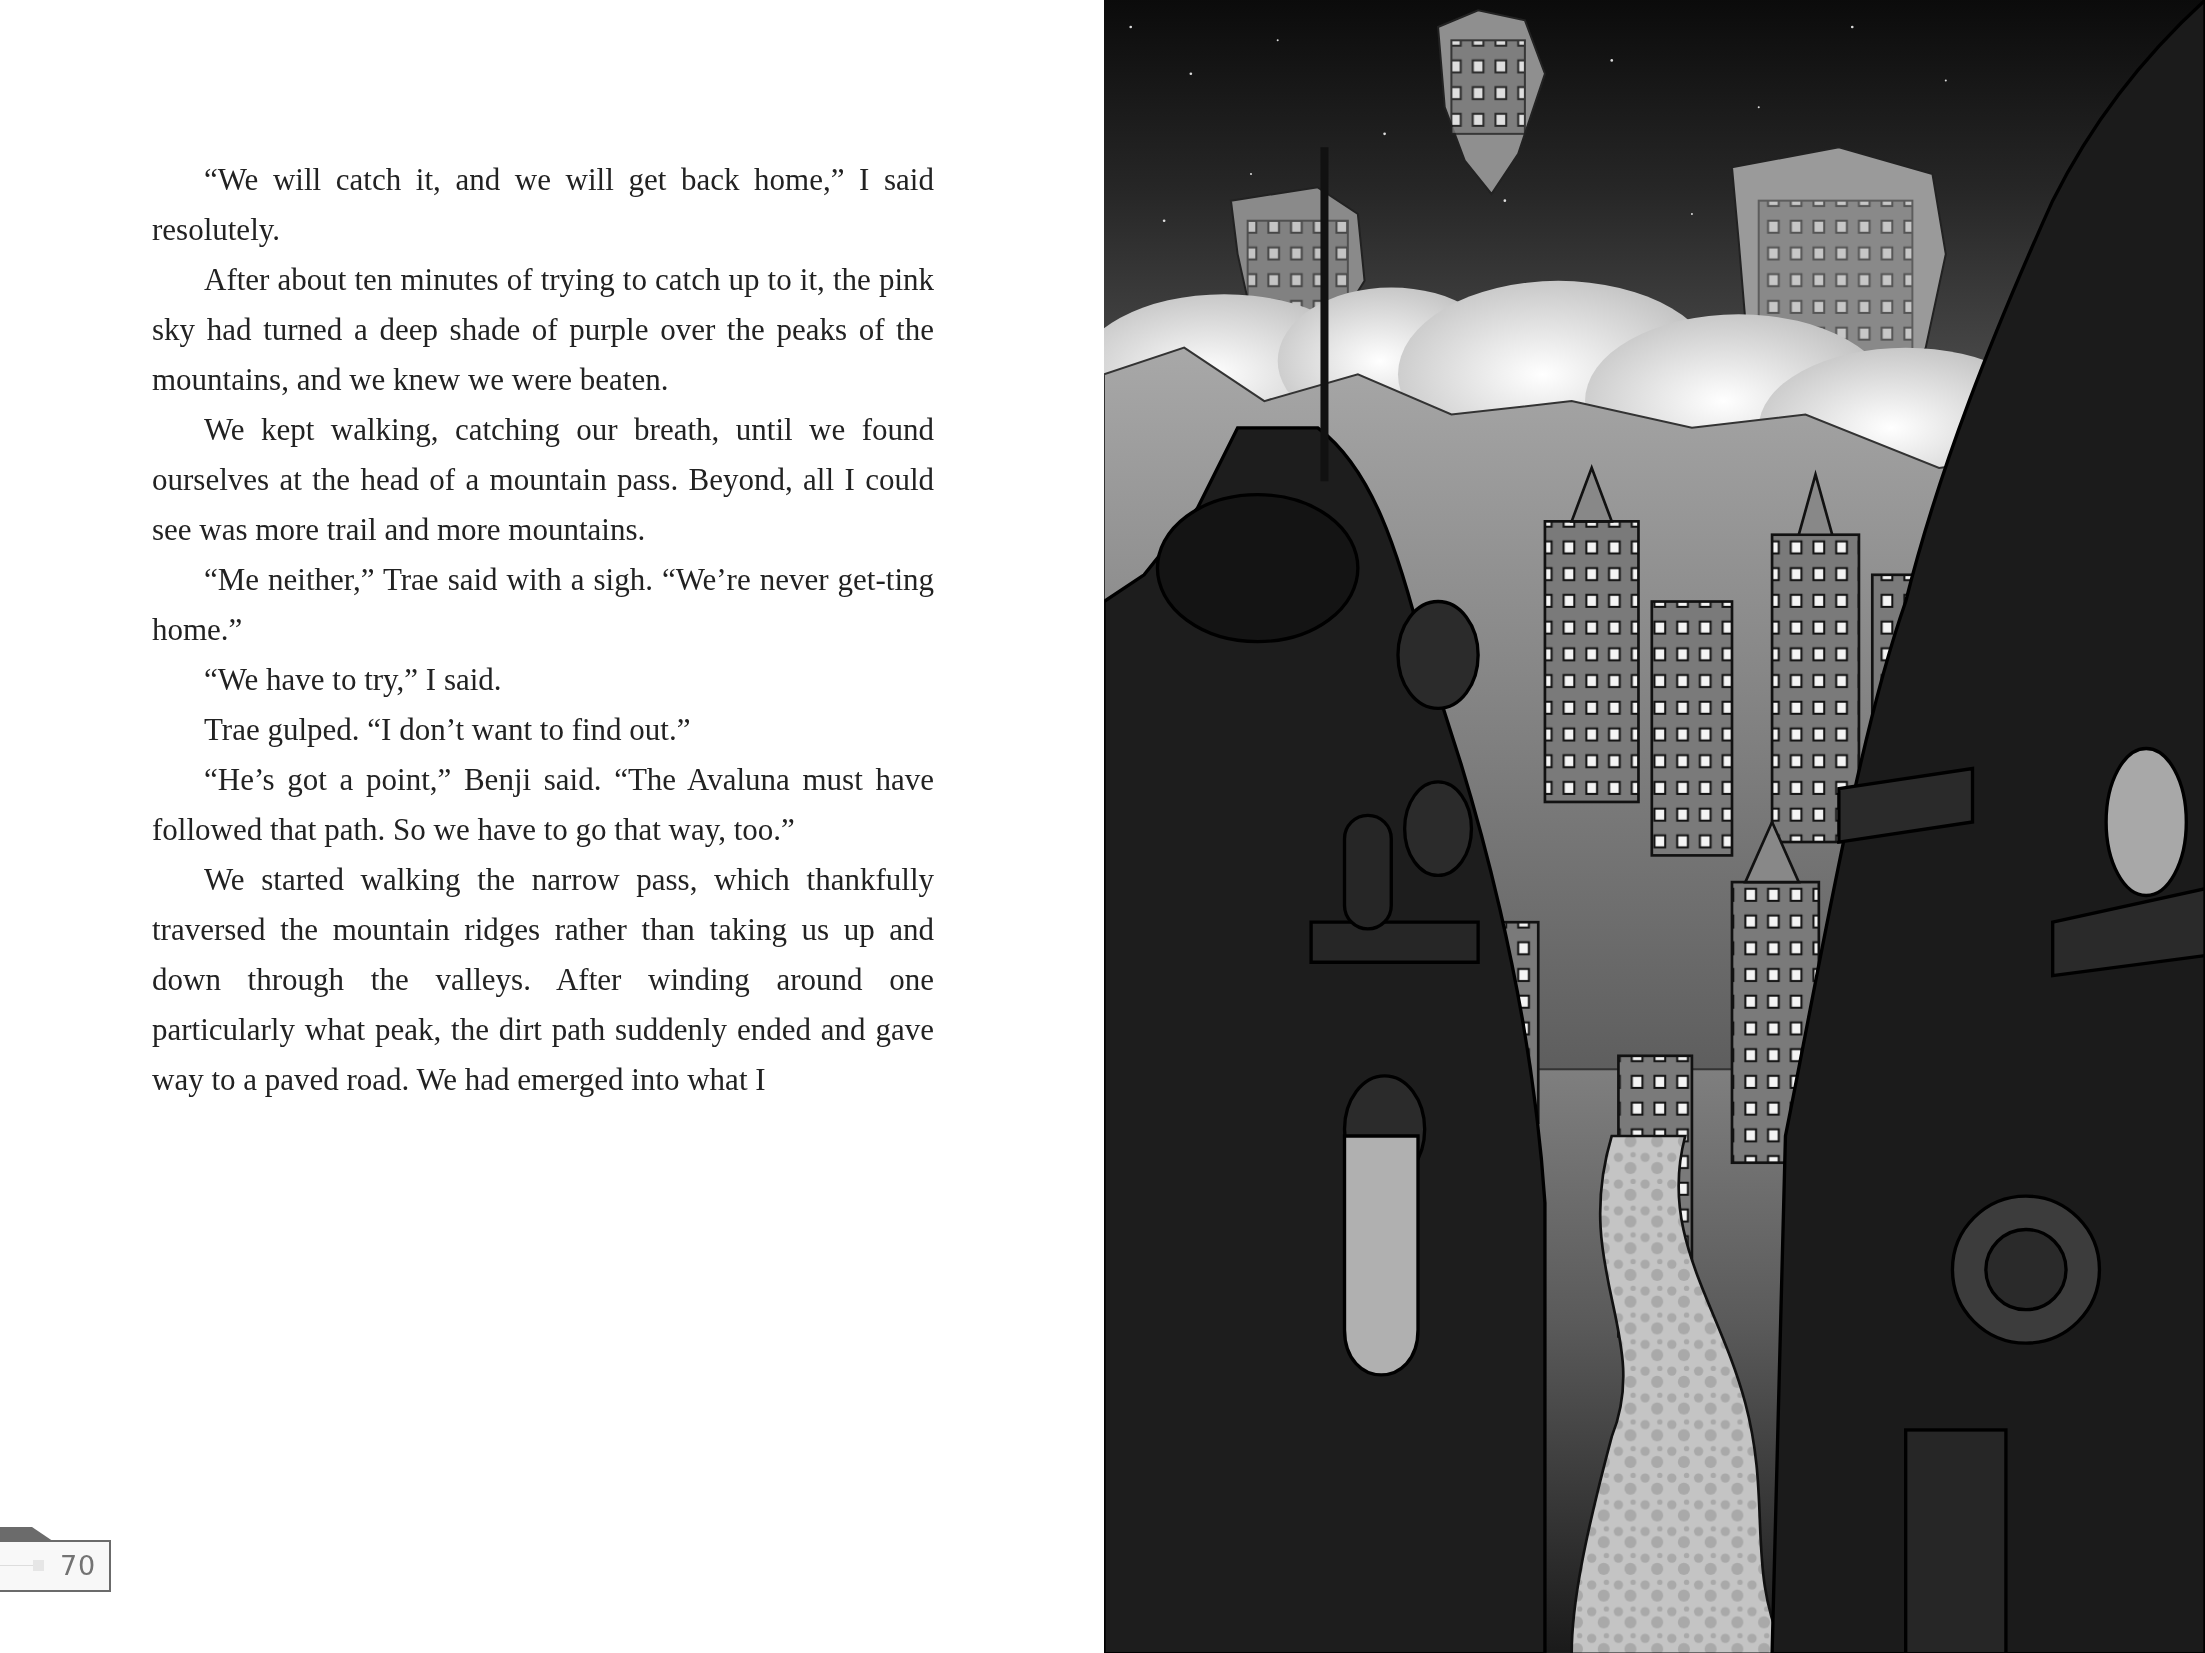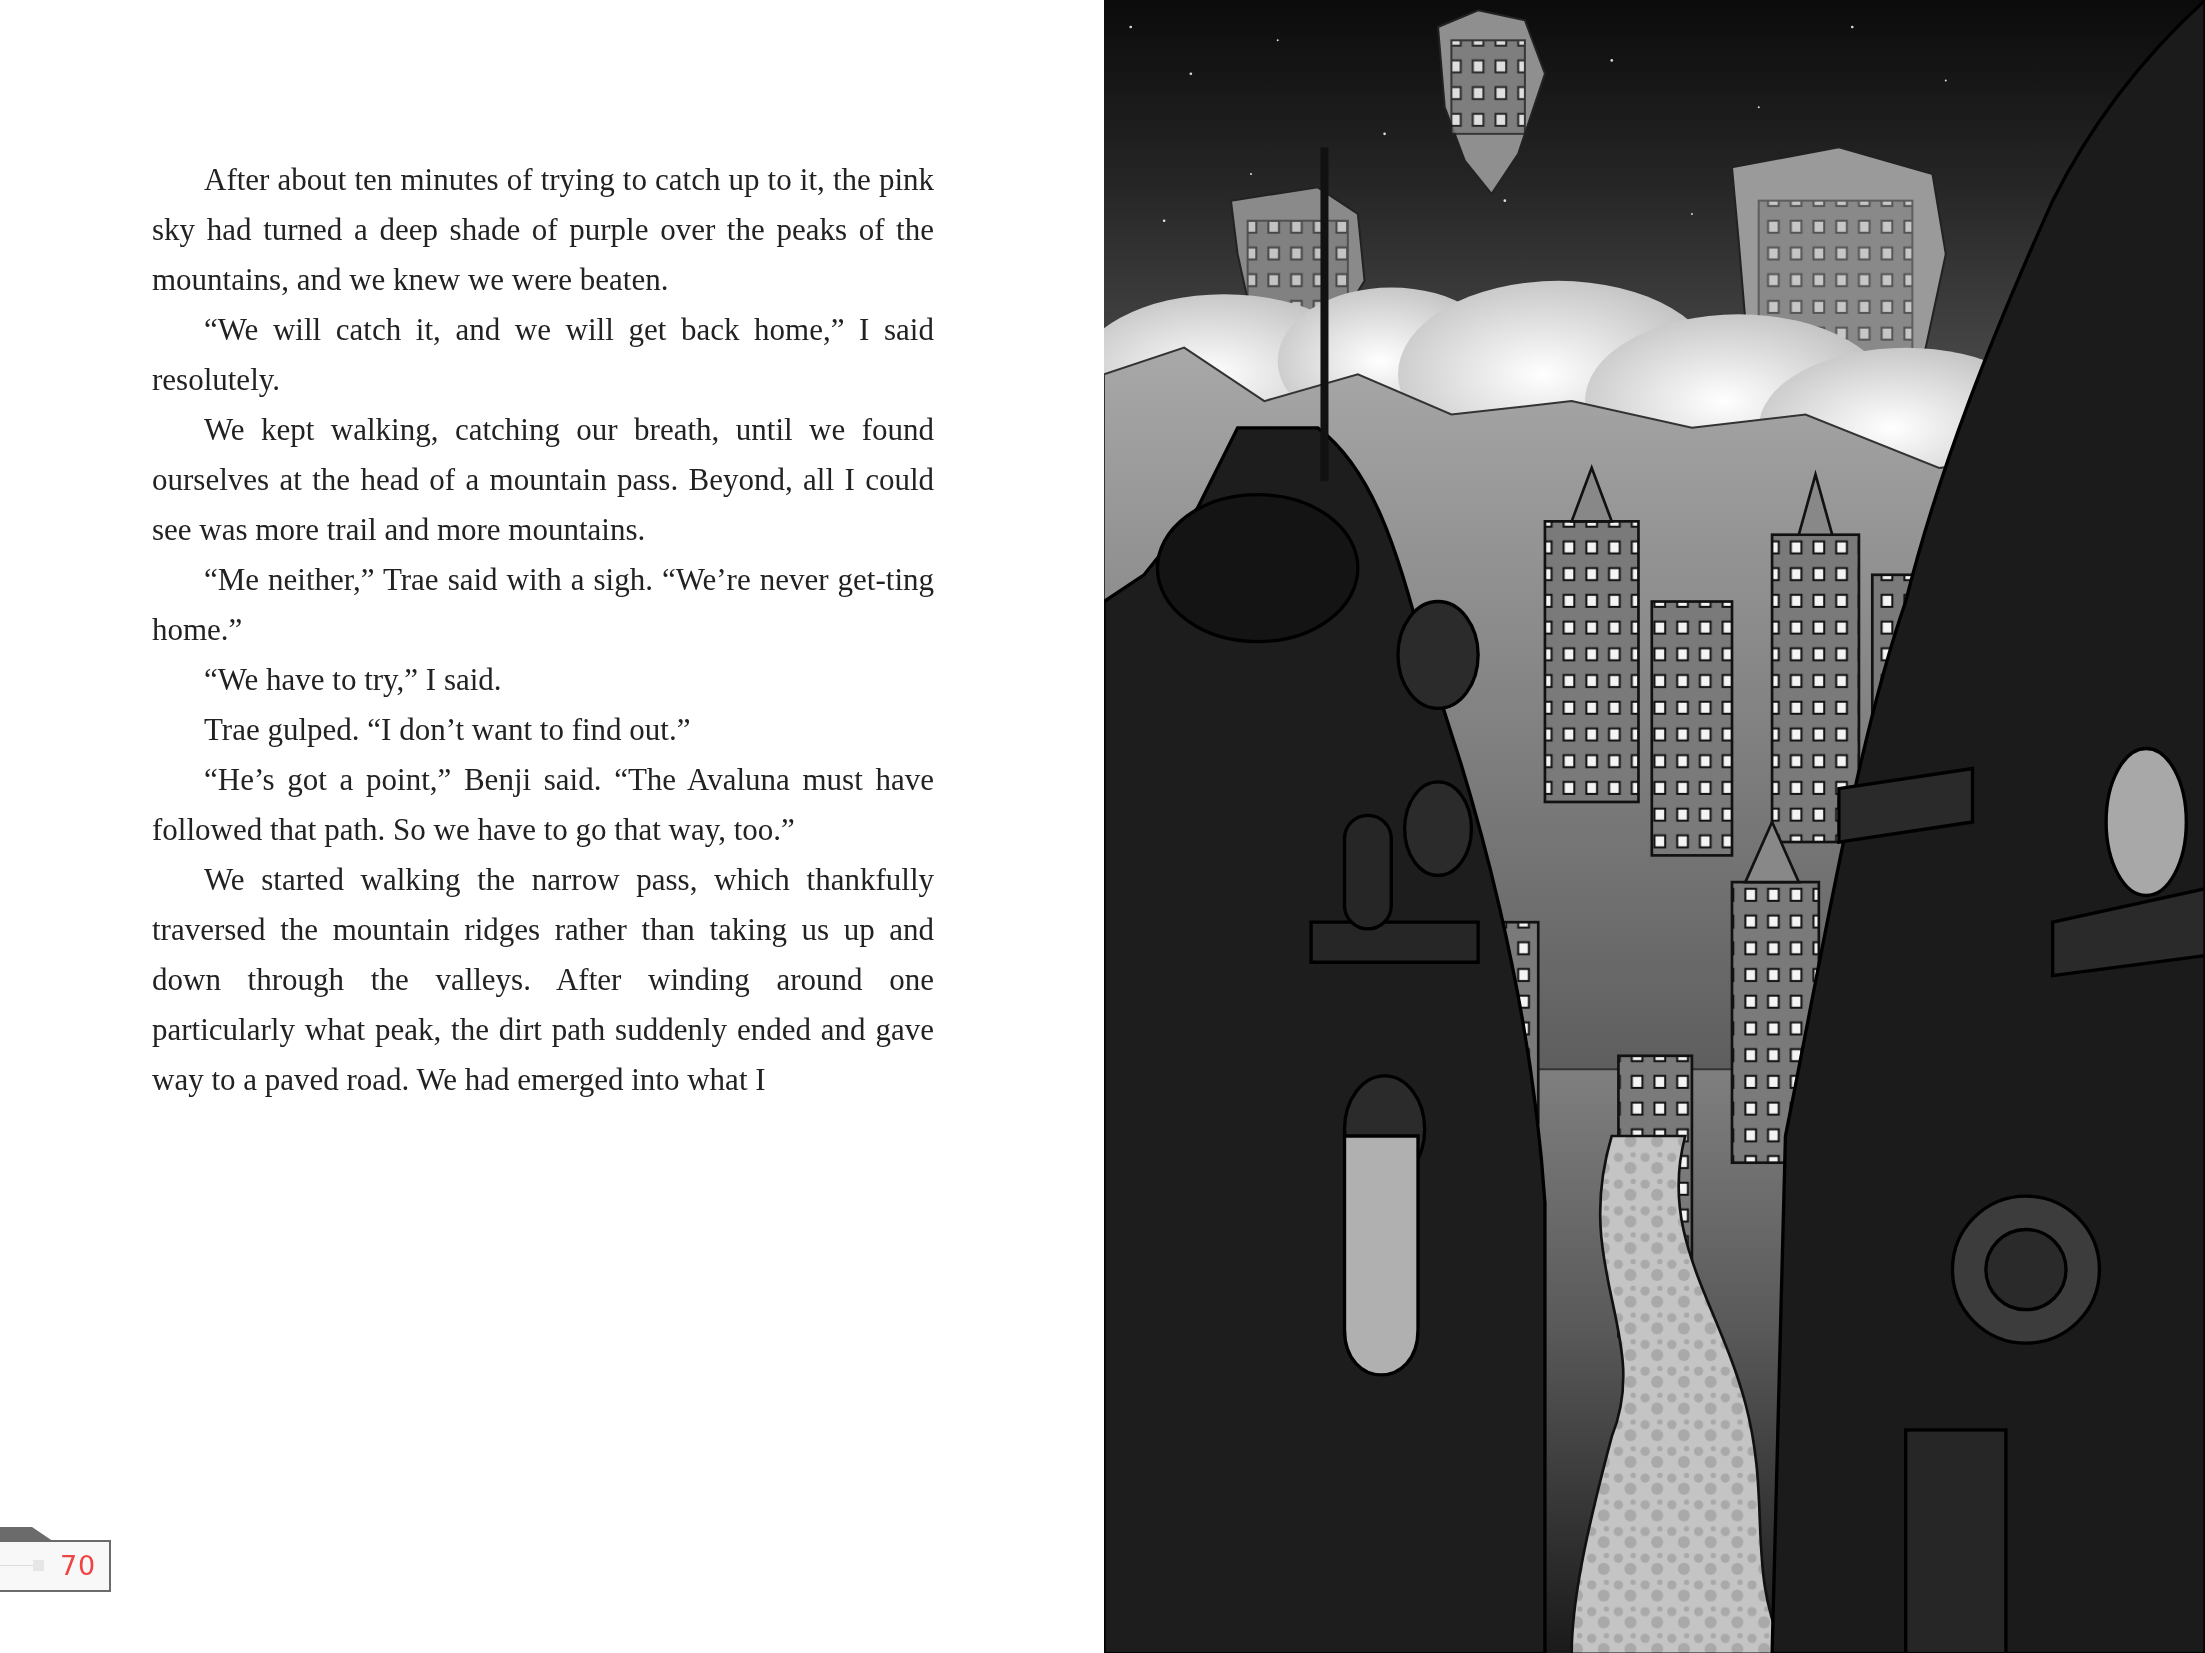--- a/index.html
+++ b/index.html
@@ -35,37 +35,37 @@
     }
     .page-tab .line {
       position: absolute; left: 0; top: 38px; width: 35px; height: 1.3px; background: #ddd;
     }
     .page-tab .sq {
       position: absolute; left: 33px; top: 33px; width: 10.7px; height: 10.7px; background: #e6e6e6;
     }
     .page-tab .num {
       position: absolute; left: 60px; top: 23px;
       font-family: "DejaVu Sans", "Liberation Sans", sans-serif;
-      font-size: 27px; color: #ef4444; letter-spacing: 0.7px;
+      font-size: 27px; color: #737373; letter-spacing: 0.7px;
     }
 
     .illustration {
       position: absolute; left: 1104px; top: 0; width: 1101px; height: 1654px;
       overflow: hidden;
       background: linear-gradient(180deg, #0d0d0d 0%, #1e1e1e 15%, #3a3a3a 32%, #6a6a6a 45%, #8a8a8a 60%, #5a5a5a 80%, #1a1a1a 100%);
     }
     .illustration svg { position: absolute; left: 0; top: 0; }
   </style>
 </head>
 <body>
 
 <div class="left-page">
   <div class="body-text">
+    <p>“We will catch it, and we will get back home,” I said resolutely.</p>
     <p>After about ten minutes of trying to catch up to it, the pink sky had turned a deep shade of purple over the peaks of the mountains, and we knew we were beaten.</p>
-    <p>“We will catch it, and we will get back home,” I said resolutely.</p>
     <p>We kept walking, catching our breath, until we found ourselves at the head of a mountain pass. Beyond, all I could see was more trail and more mountains.</p>
     <p>“Me neither,” Trae said with a sigh. “We’re never get-ting home.”</p>
     <p>“We have to try,” I said.</p>
     <p>Trae gulped. “I don’t want to find out.”</p>
     <p>“He’s got a point,” Benji said. “The Avaluna must have followed that path. So we have to go that way, too.”</p>
     <p>We started walking the narrow pass, which thankfully traversed the mountain ridges rather than taking us up and down through the valleys. After winding around one particularly what peak, the dirt path suddenly ended and gave way to a paved road. We had emerged into what I</p>
   </div>
 
   <div class="page-tab">
     <div class="flag"></div>

